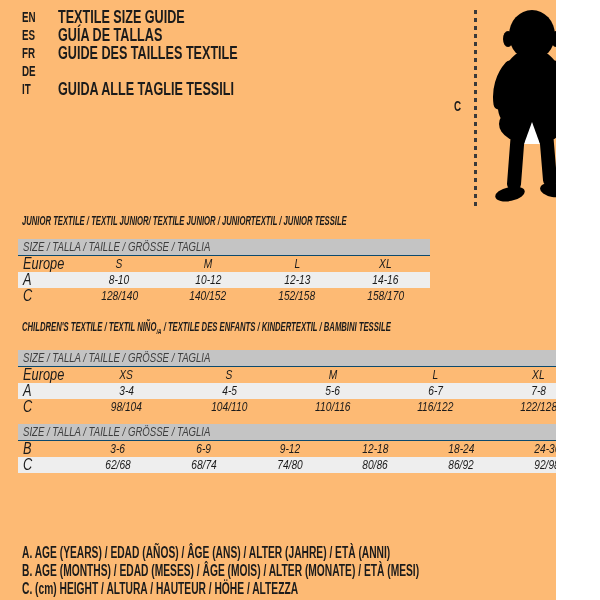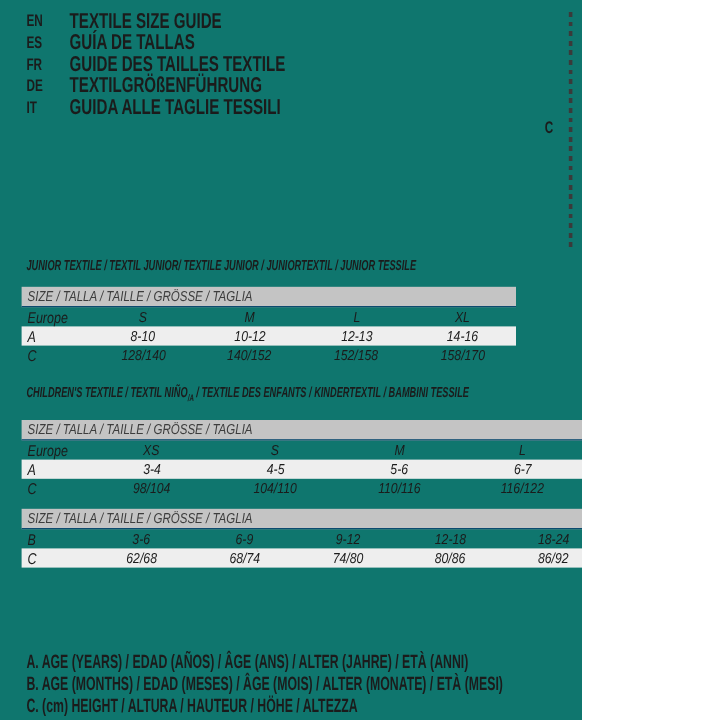--- a/index.html
+++ b/index.html
@@ -1,17 +1,17 @@
 <!DOCTYPE html>
 <html><head>
 <meta charset="utf-8">
 <style>
   html,body{margin:0;padding:0;background:#fff;}
   body{width:600px;height:600px;overflow:hidden;font-family:"Liberation Sans",sans-serif;color:var(--text,#1b1b1b);}
-  .canvas{position:absolute;left:0;top:0;width:485px;height:600px;background:#0f766e;overflow:hidden;}
+  .canvas{position:absolute;left:0;top:0;width:556px;height:600px;background:#fdba74;overflow:hidden;}
 
   
   .cx-lang{display:inline-block;transform:scaleX(0.70);transform-origin:0 50%;white-space:nowrap;}
   .cx-h{display:inline-block;transform:scaleX(0.64);transform-origin:0 50%;white-space:nowrap;}
   .cx-hb{display:block;transform:scaleX(0.64);transform-origin:0 50%;white-space:nowrap;}
   .cx-bar{display:inline-block;transform:scaleX(0.80);transform-origin:0 50%;white-space:nowrap;}
   .cx-cell{display:inline-block;transform:scaleX(0.85);transform-origin:50% 50%;white-space:nowrap;}
   .cx-fn{display:block;transform:scaleX(0.64);transform-origin:0 50%;white-space:nowrap;}
 
   
@@ -33,21 +33,21 @@
   .t2{top:320px;width:572px;}
   .t3{top:424px;width:572px;}
   .thead{margin:0 0 11px 4px;font-size:12px;font-weight:700;line-height:14px;}
   .t3 .thead{margin-bottom:8px;line-height:16px;}
   .thead sub{font-size:8px;}
   .sizebar{height:17px;background:var(--bar,#c4c4c4);border-bottom:1px solid #0c4a6e;
            display:flex;align-items:center;padding-left:5px;box-sizing:border-box;
            font-size:12px;color:#3d3d3d;}
   .trow{display:flex;height:16px;align-items:center;}
   .trow.shaded{background:var(--shade,#eee);}
-  .tlab{width:57px;padding-left:5px;box-sizing:border-box;font-size:13px;}
+  .tlab{width:57px;padding-left:5px;box-sizing:border-box;font-size:16px;}
   .tcell{flex:1;text-align:center;font-size:12px;}
 
   
   .footnotes{position:absolute;left:22px;top:544px;}
   .fnline{height:18px;font-size:16px;font-weight:700;display:flex;align-items:center;}
 </style>
 </head>
 <body style="--bar: #c4c4c4; --shade: #eeeeee; --text: #1b1b1b;">
 
 <div class="canvas">
@@ -60,21 +60,20 @@
     <li>
       <span class="lcode"><span class="cx-lang">ES</span></span>
       <span class="ltitle"><span class="cx-lang">GUÍA DE TALLAS</span></span>
     </li>
     <li>
       <span class="lcode"><span class="cx-lang">FR</span></span>
       <span class="ltitle"><span class="cx-lang">GUIDE DES TAILLES TEXTILE</span></span>
     </li>
     <li>
       <span class="lcode"><span class="cx-lang">DE</span></span>
-      <span class="ltitle"><span class="cx-lang">TEXTILGRÖßENFÜHRUNG</span></span>
     </li>
     <li>
       <span class="lcode"><span class="cx-lang">IT</span></span>
       <span class="ltitle"><span class="cx-lang">GUIDA ALLE TAGLIE TESSILI</span></span>
     </li>
   </ul>
 
   <div class="figure">
     <span class="fig-label"><span class="cx-lang">C</span></span>
     <div class="dash"></div>

